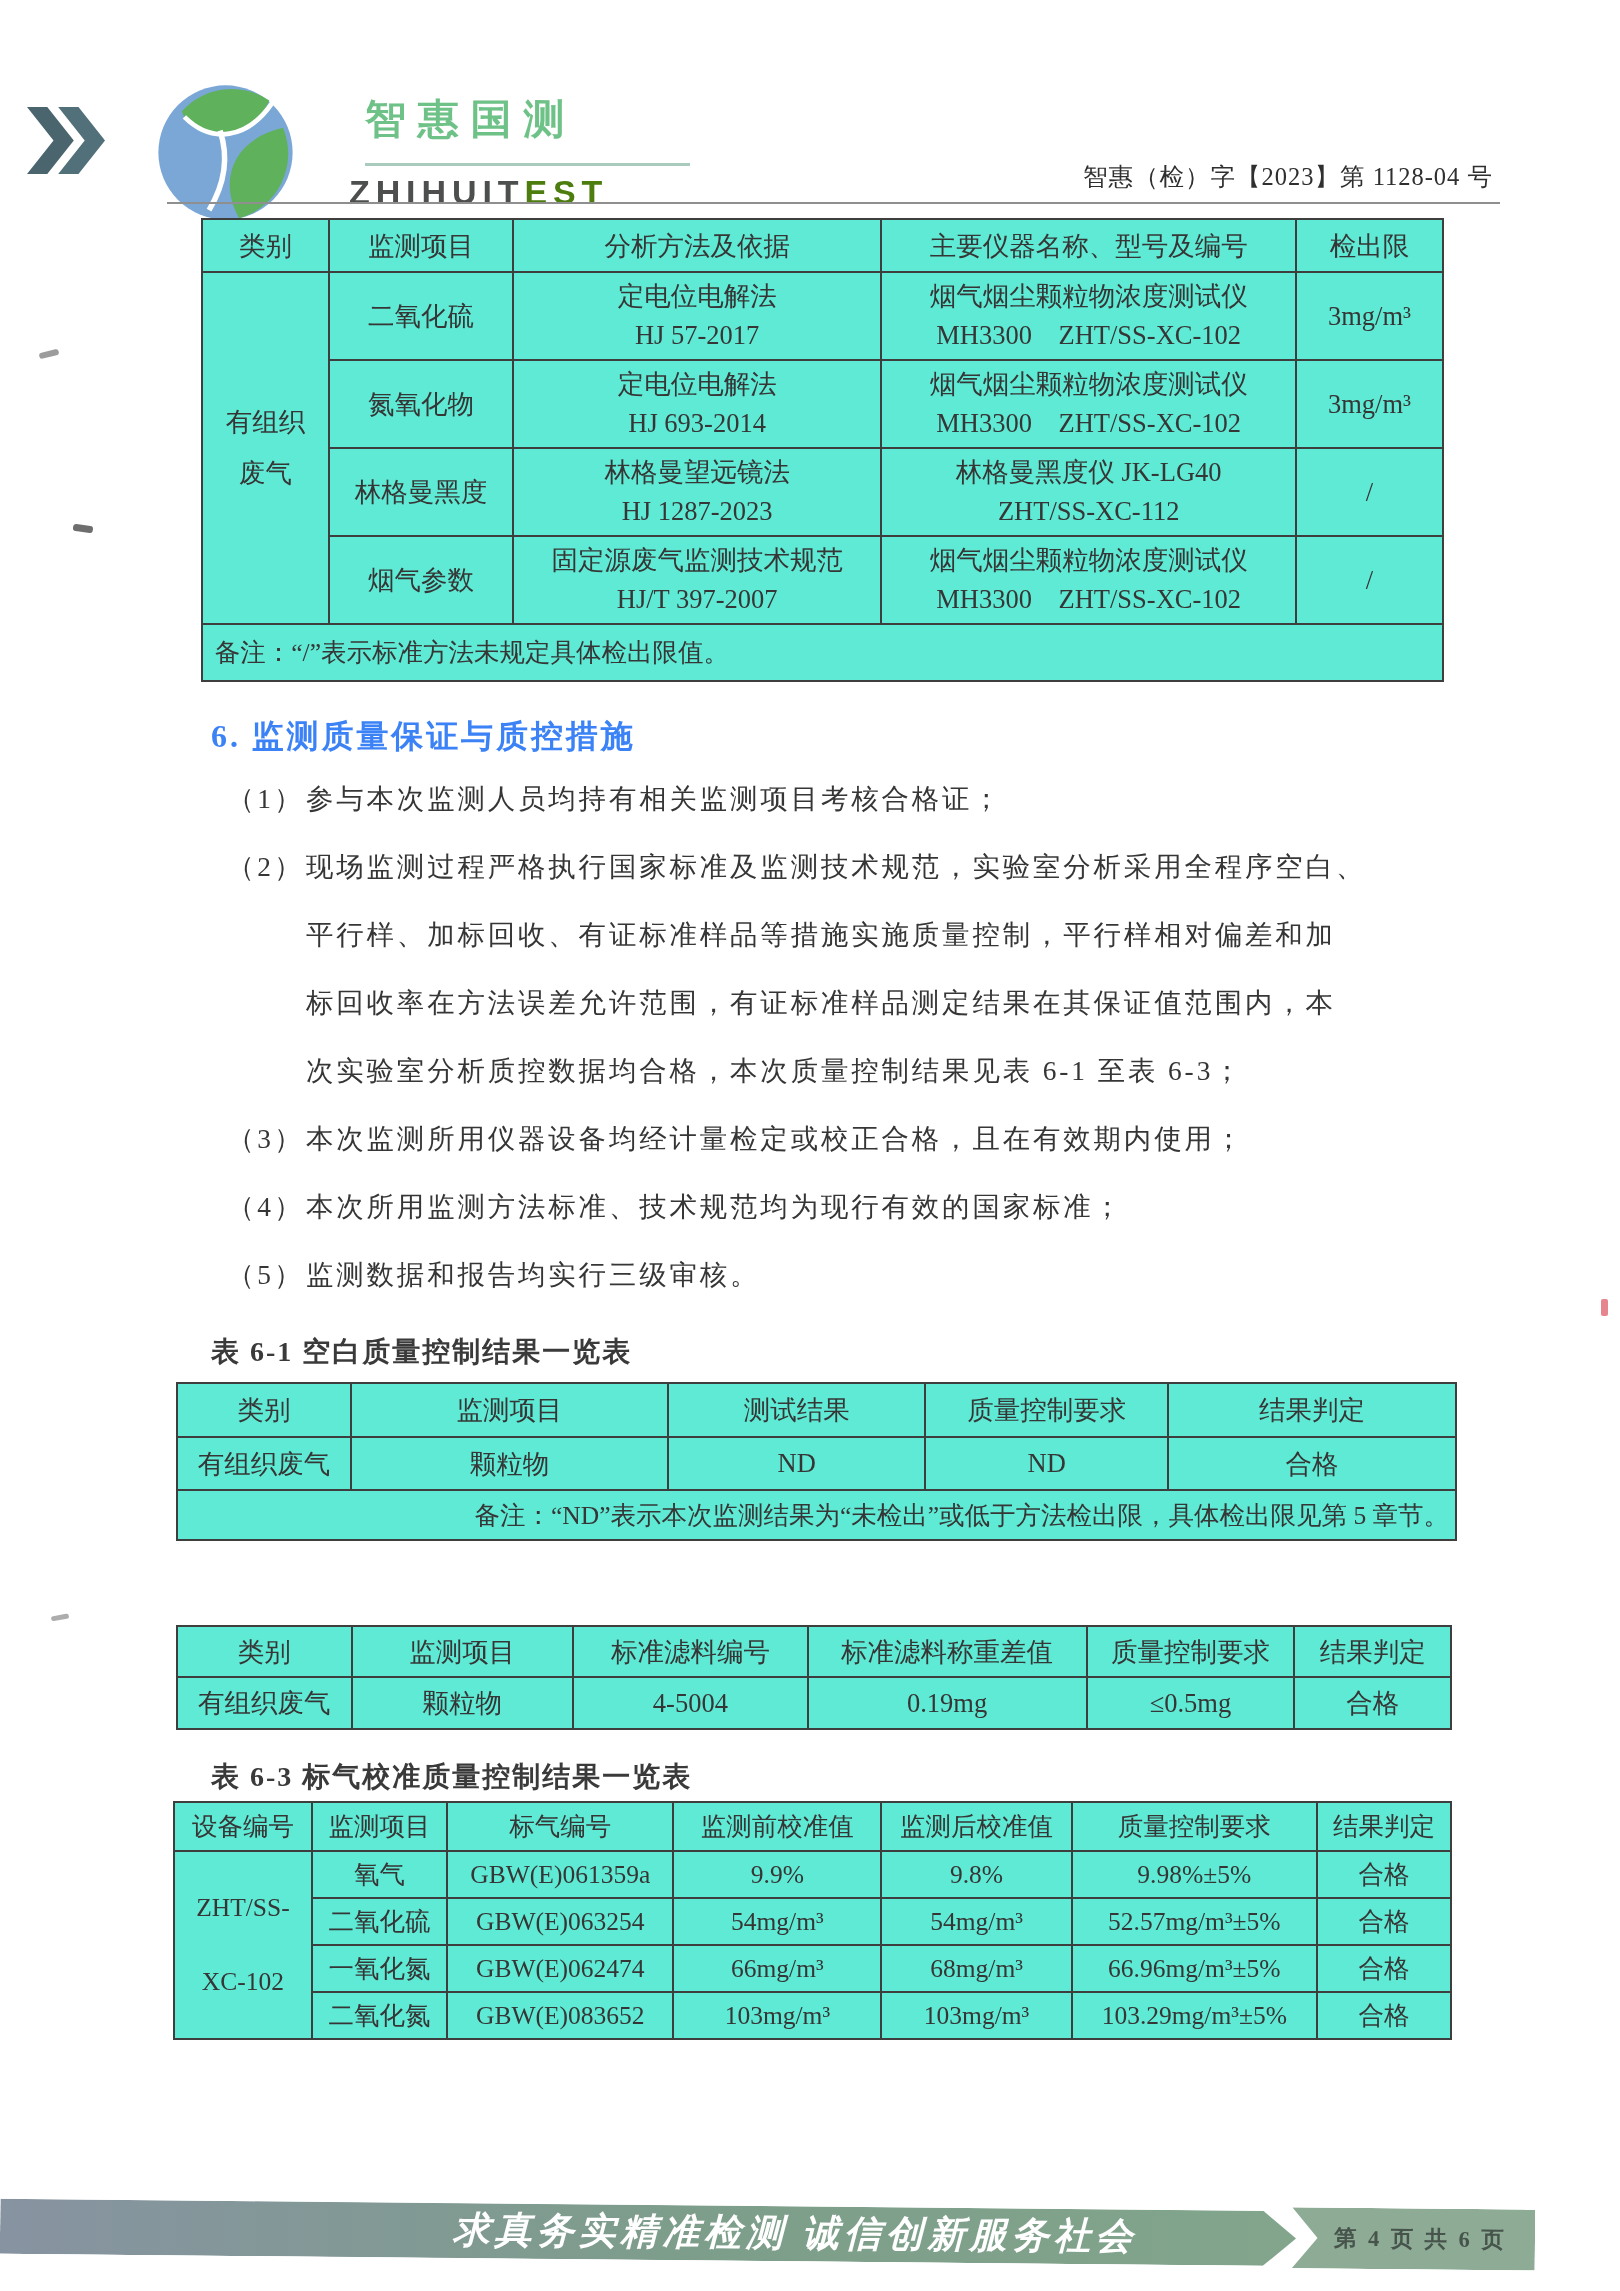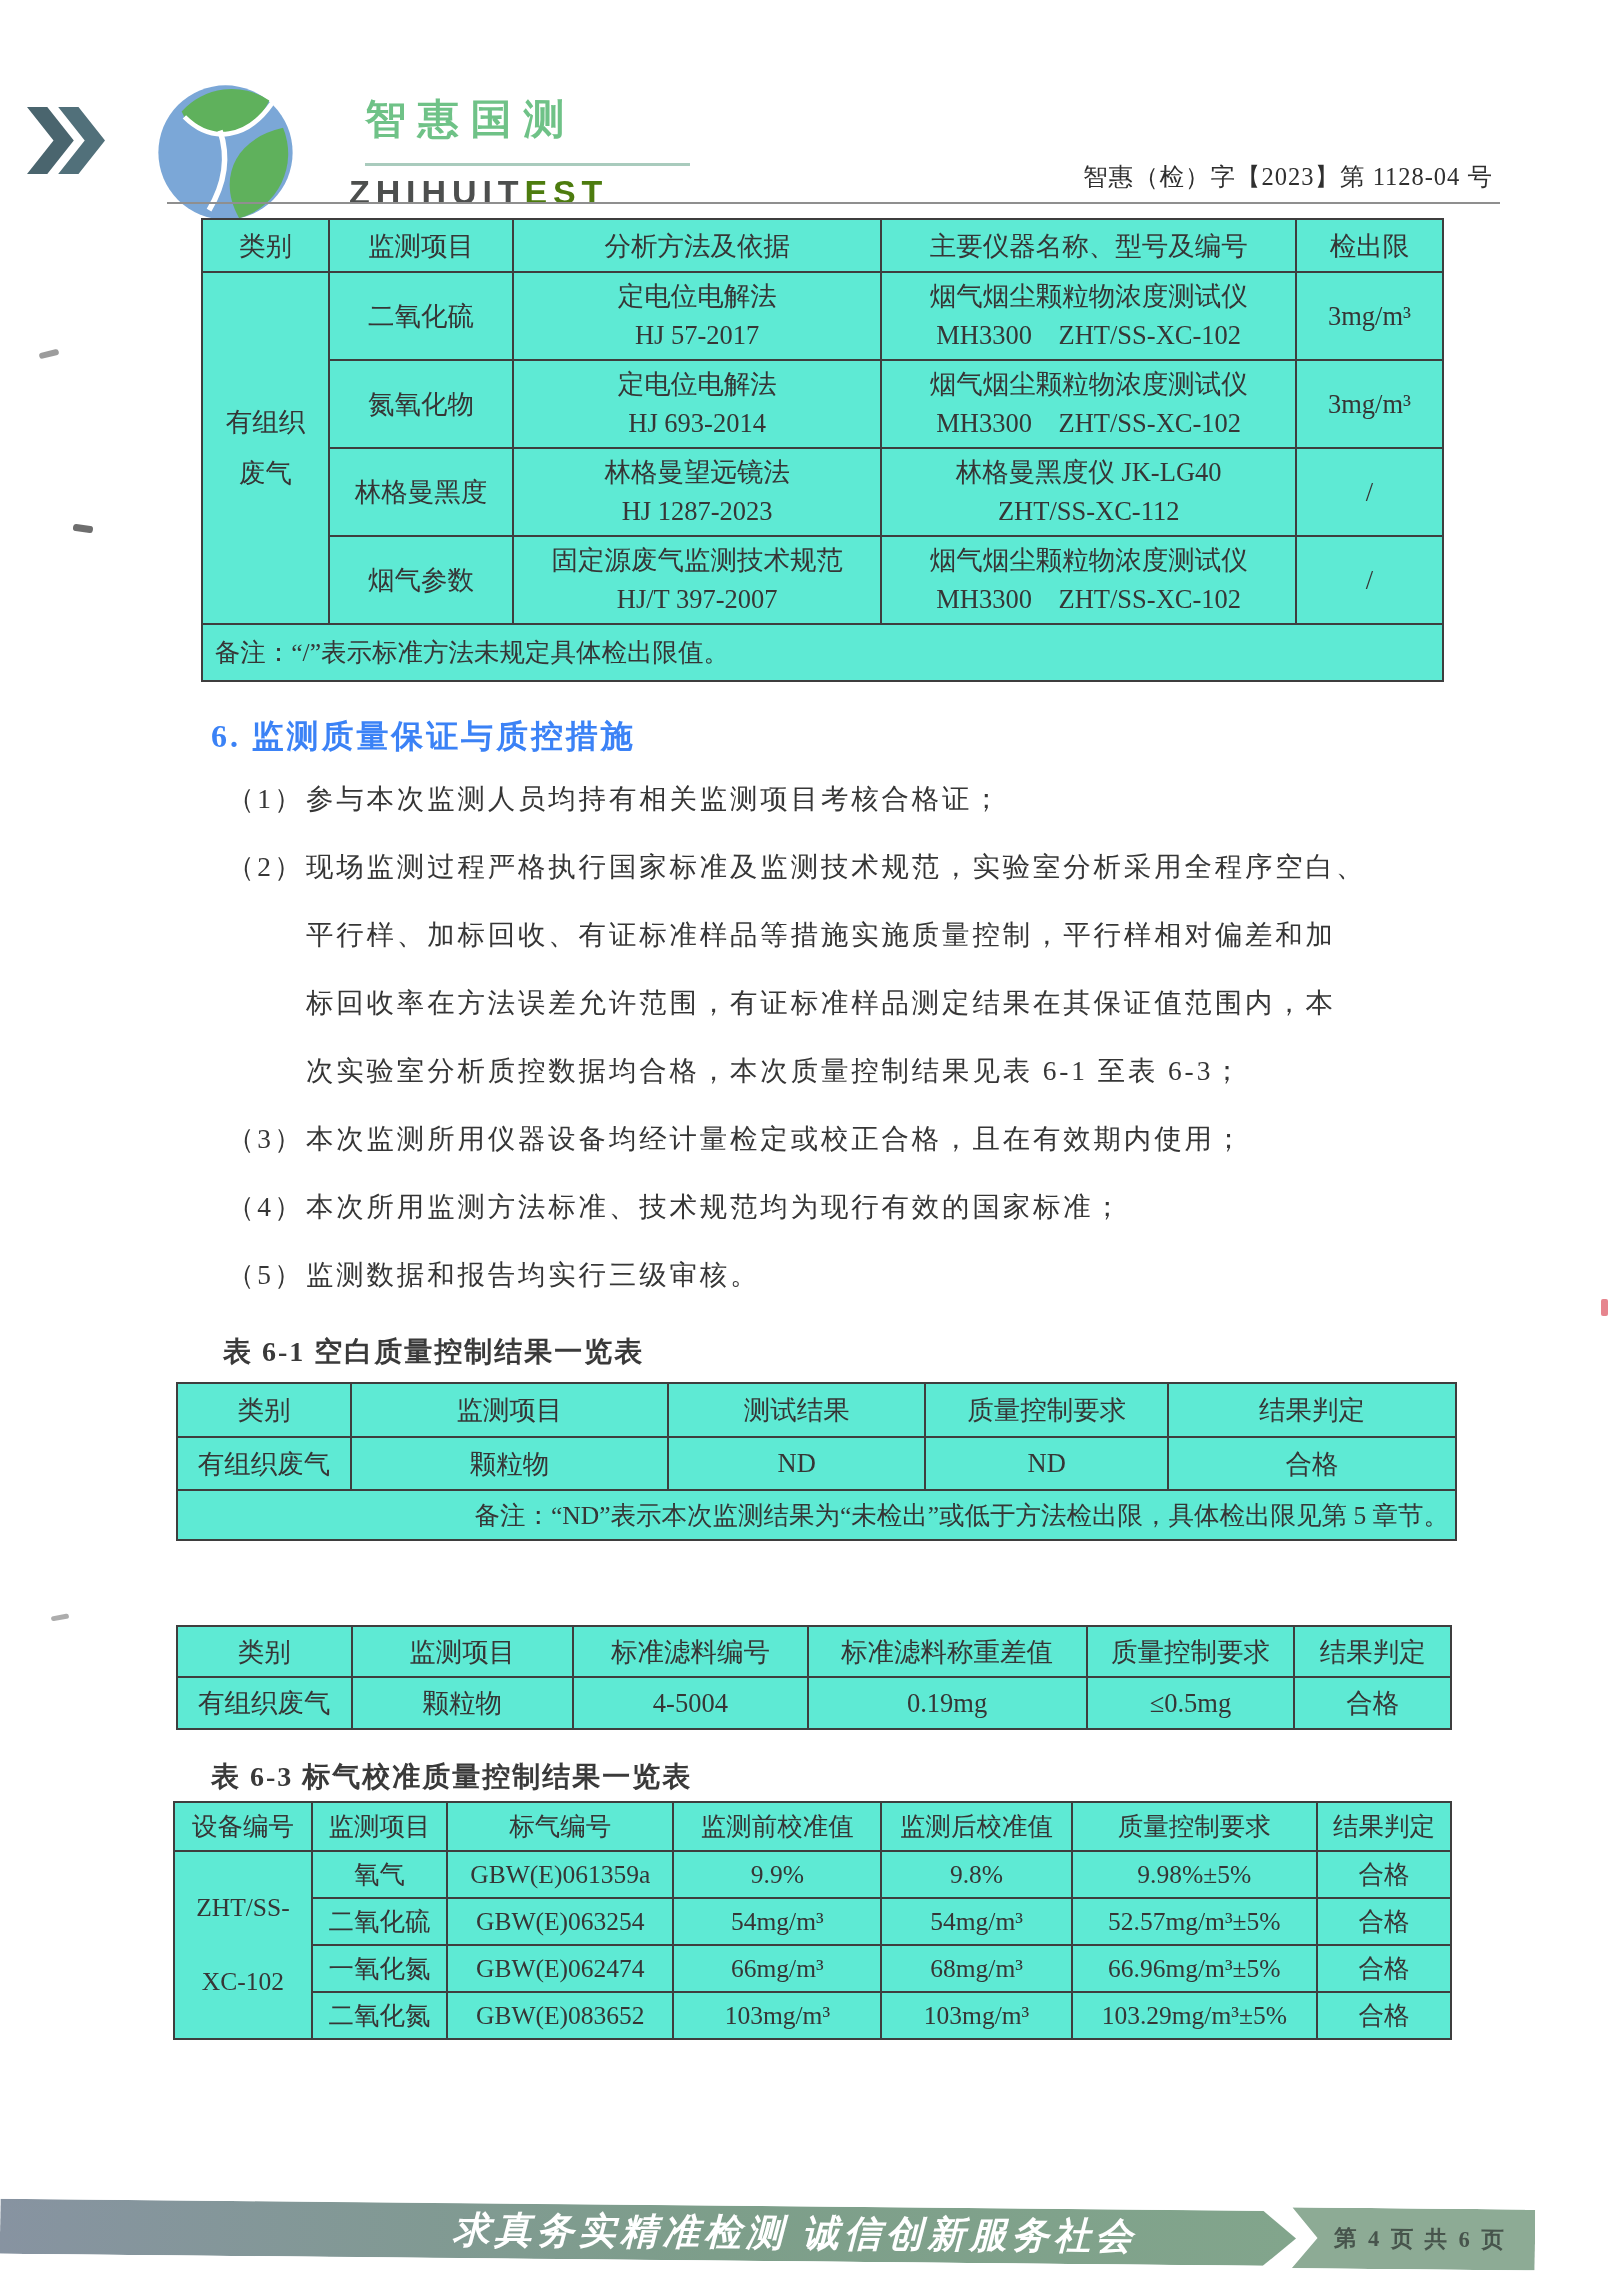--- a/index.html
+++ b/index.html
@@ -70,21 +70,21 @@
   .s6-body{position:absolute;left:227px;top:765px;width:1235px;}
   .s6-line{display:flex;height:68px;align-items:center;font-size:27.4px;letter-spacing:2.9px;white-space:nowrap;}
   .s6-num{width:79px;flex-shrink:0;}
   .s6-cont{padding-left:79px;}
 
   
   .tbl-title{
     position:absolute;left:211px;
     font-size:28px;font-weight:600;letter-spacing:2px;color:#3a3a3a;white-space:nowrap;
   }
-  .title-61{top:1333px;margin-left:12px;}
+  .title-61{top:1333px;}
   .title-62{top:1652px;}
   .title-63{top:1758px;}
 
   
   .footer{position:absolute;left:0;top:2199px;width:1620px;height:78px;transform:rotate(0.55deg);transform-origin:40% 50%;}
   .footer-band{
     position:absolute;left:0;top:5.9px;width:1296px;height:55px;
     background:linear-gradient(90deg,#8793a1 0%,#7d9e8a 55%,#82a58c 100%);
     clip-path:polygon(0 0,calc(100% - 33px) 0,100% 50%,calc(100% - 33px) 100%,0 100%);
     display:flex;align-items:center;justify-content:center;

